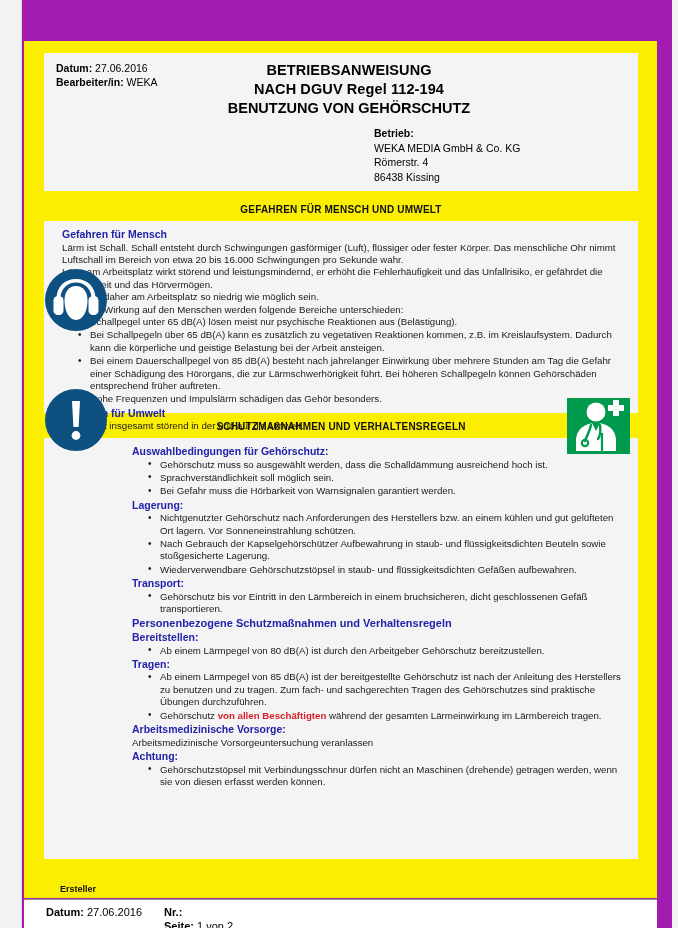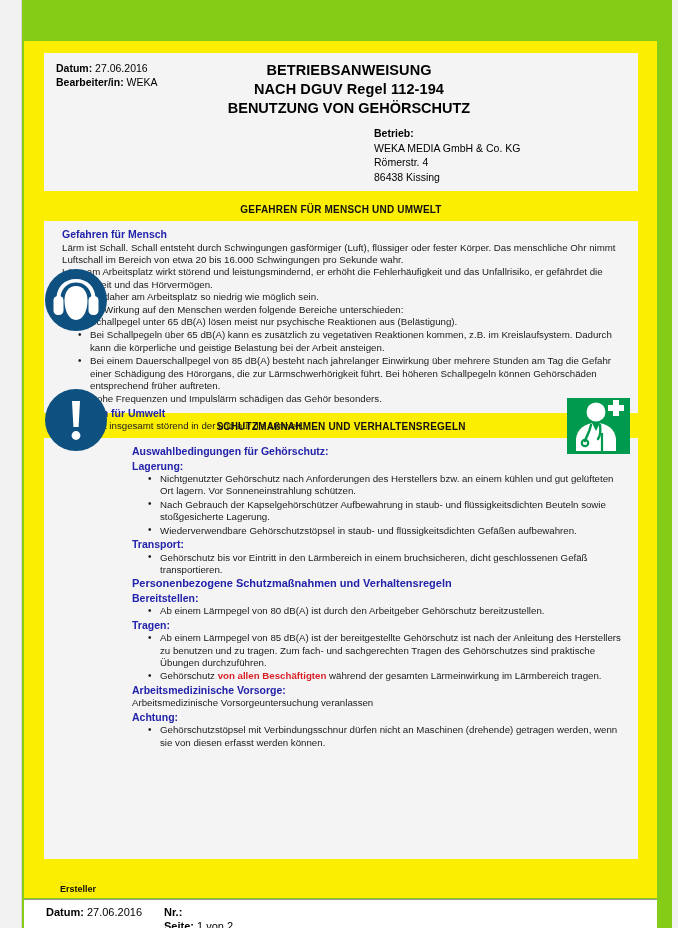--- a/index.html
+++ b/index.html
@@ -16,21 +16,21 @@
     overflow: hidden;
   }
 
   
   .sheet {
     position: absolute;
     left: 22px;
     top: 0px;
     width: 650px;
     height: 928px;
-    background: #84cc16;
+    background: #a21caf;
     box-shadow: -1px 0 0 #d9d9d9;
   }
 
   
   .frame {
     position: absolute;
     left: 2px;
     top: 41px;
     width: 633px;
     height: 857px;
@@ -267,20 +267,25 @@
 
       <div class="sub">Gefahren für Umwelt</div>
       <p class="para">Lärm wirkt insgesamt störend in der und auf die Umwelt.</p>
     </div>
 
     <div class="section-title" style="top:377px;">SCHUTZMAßNAHMEN UND VERHALTENSREGELN</div>
 
     <div class="panel body-panel" style="top:397px; height:421px; padding-left:88px;">
 
       <div class="sub">Auswahlbedingungen für Gehörschutz:</div>
+      <ul class="bul">
+        <li>Gehörschutz muss so ausgewählt werden, dass die Schalldämmung ausreichend hoch ist.</li>
+        <li>Sprachverständlichkeit soll möglich sein.</li>
+        <li>Bei Gefahr muss die Hörbarkeit von Warnsignalen garantiert werden.</li>
+      </ul>
 
       <div class="sub">Lagerung:</div>
       <ul class="bul">
         <li>Nichtgenutzter Gehörschutz nach Anforderungen des Herstellers bzw. an einem kühlen und gut gelüfteten Ort lagern. Vor Sonneneinstrahlung schützen.</li>
         <li>Nach Gebrauch der Kapselgehörschützer Aufbewahrung in staub- und flüssigkeitsdichten Beuteln sowie stoßgesicherte Lagerung.</li>
         <li>Wiederverwendbare Gehörschutzstöpsel in staub- und flüssigkeitsdichten Gefäßen aufbewahren.</li>
       </ul>
 
       <div class="sub">Transport:</div>
       <ul class="bul">

